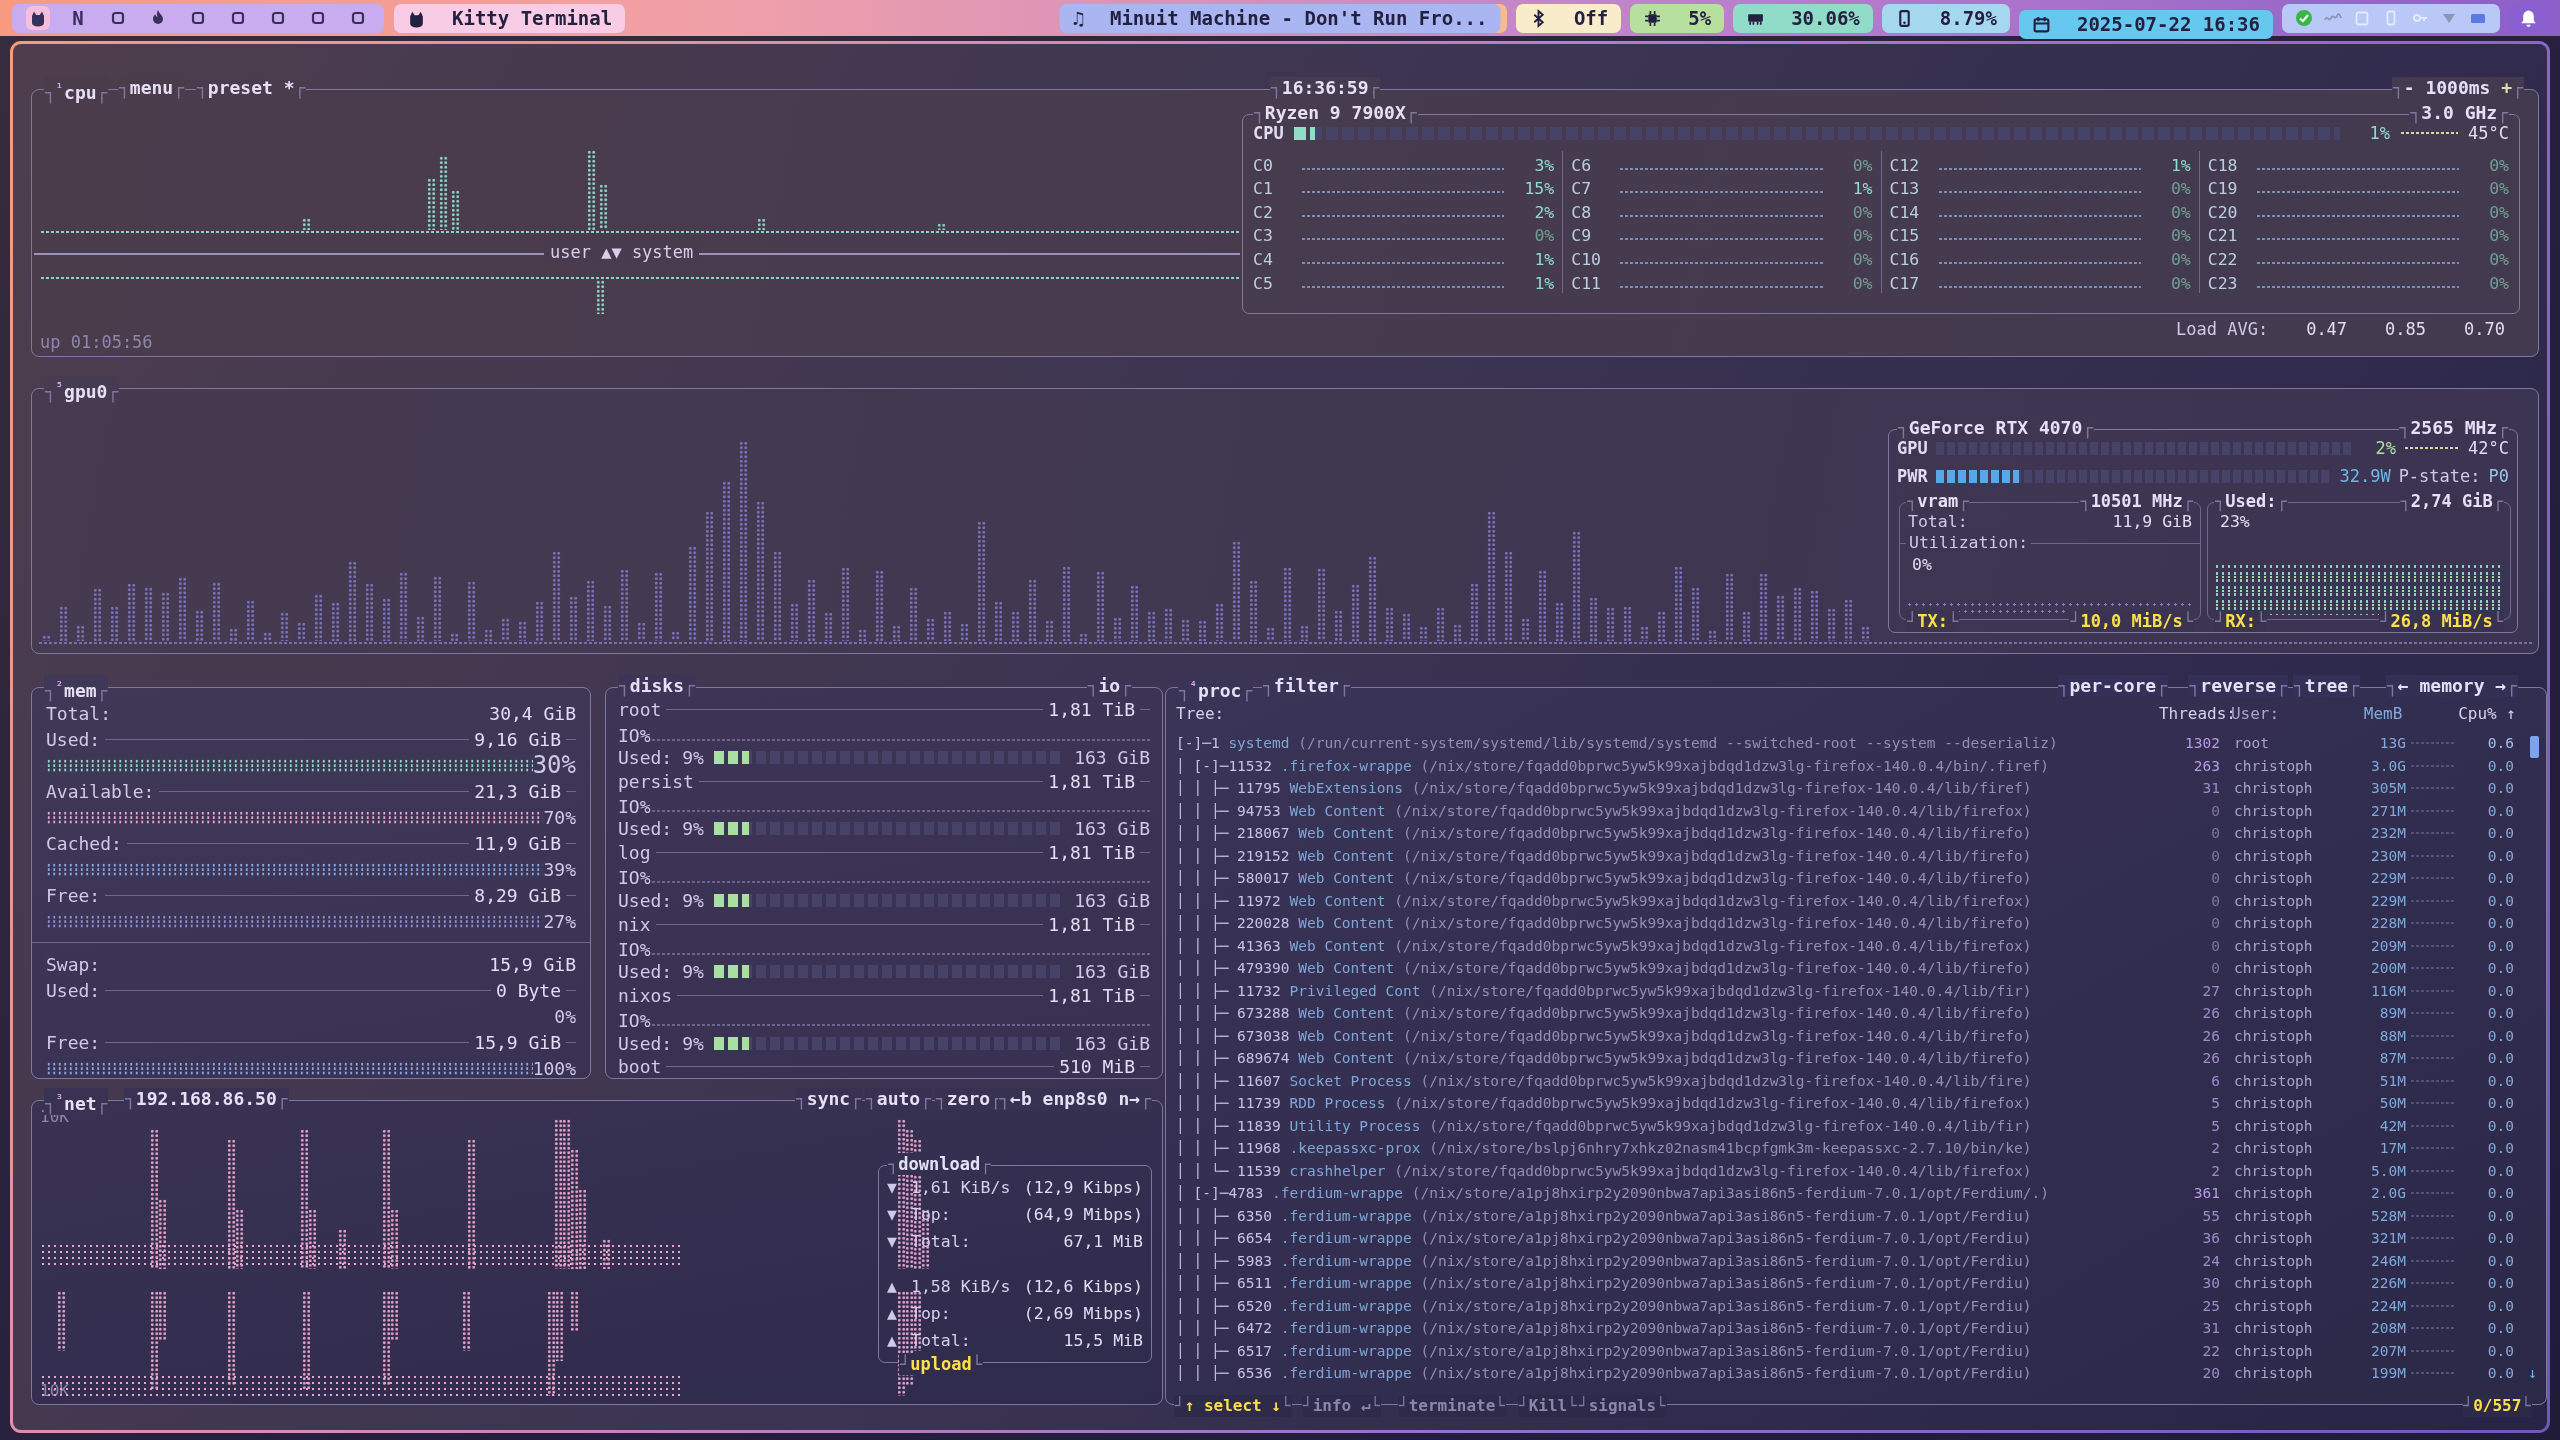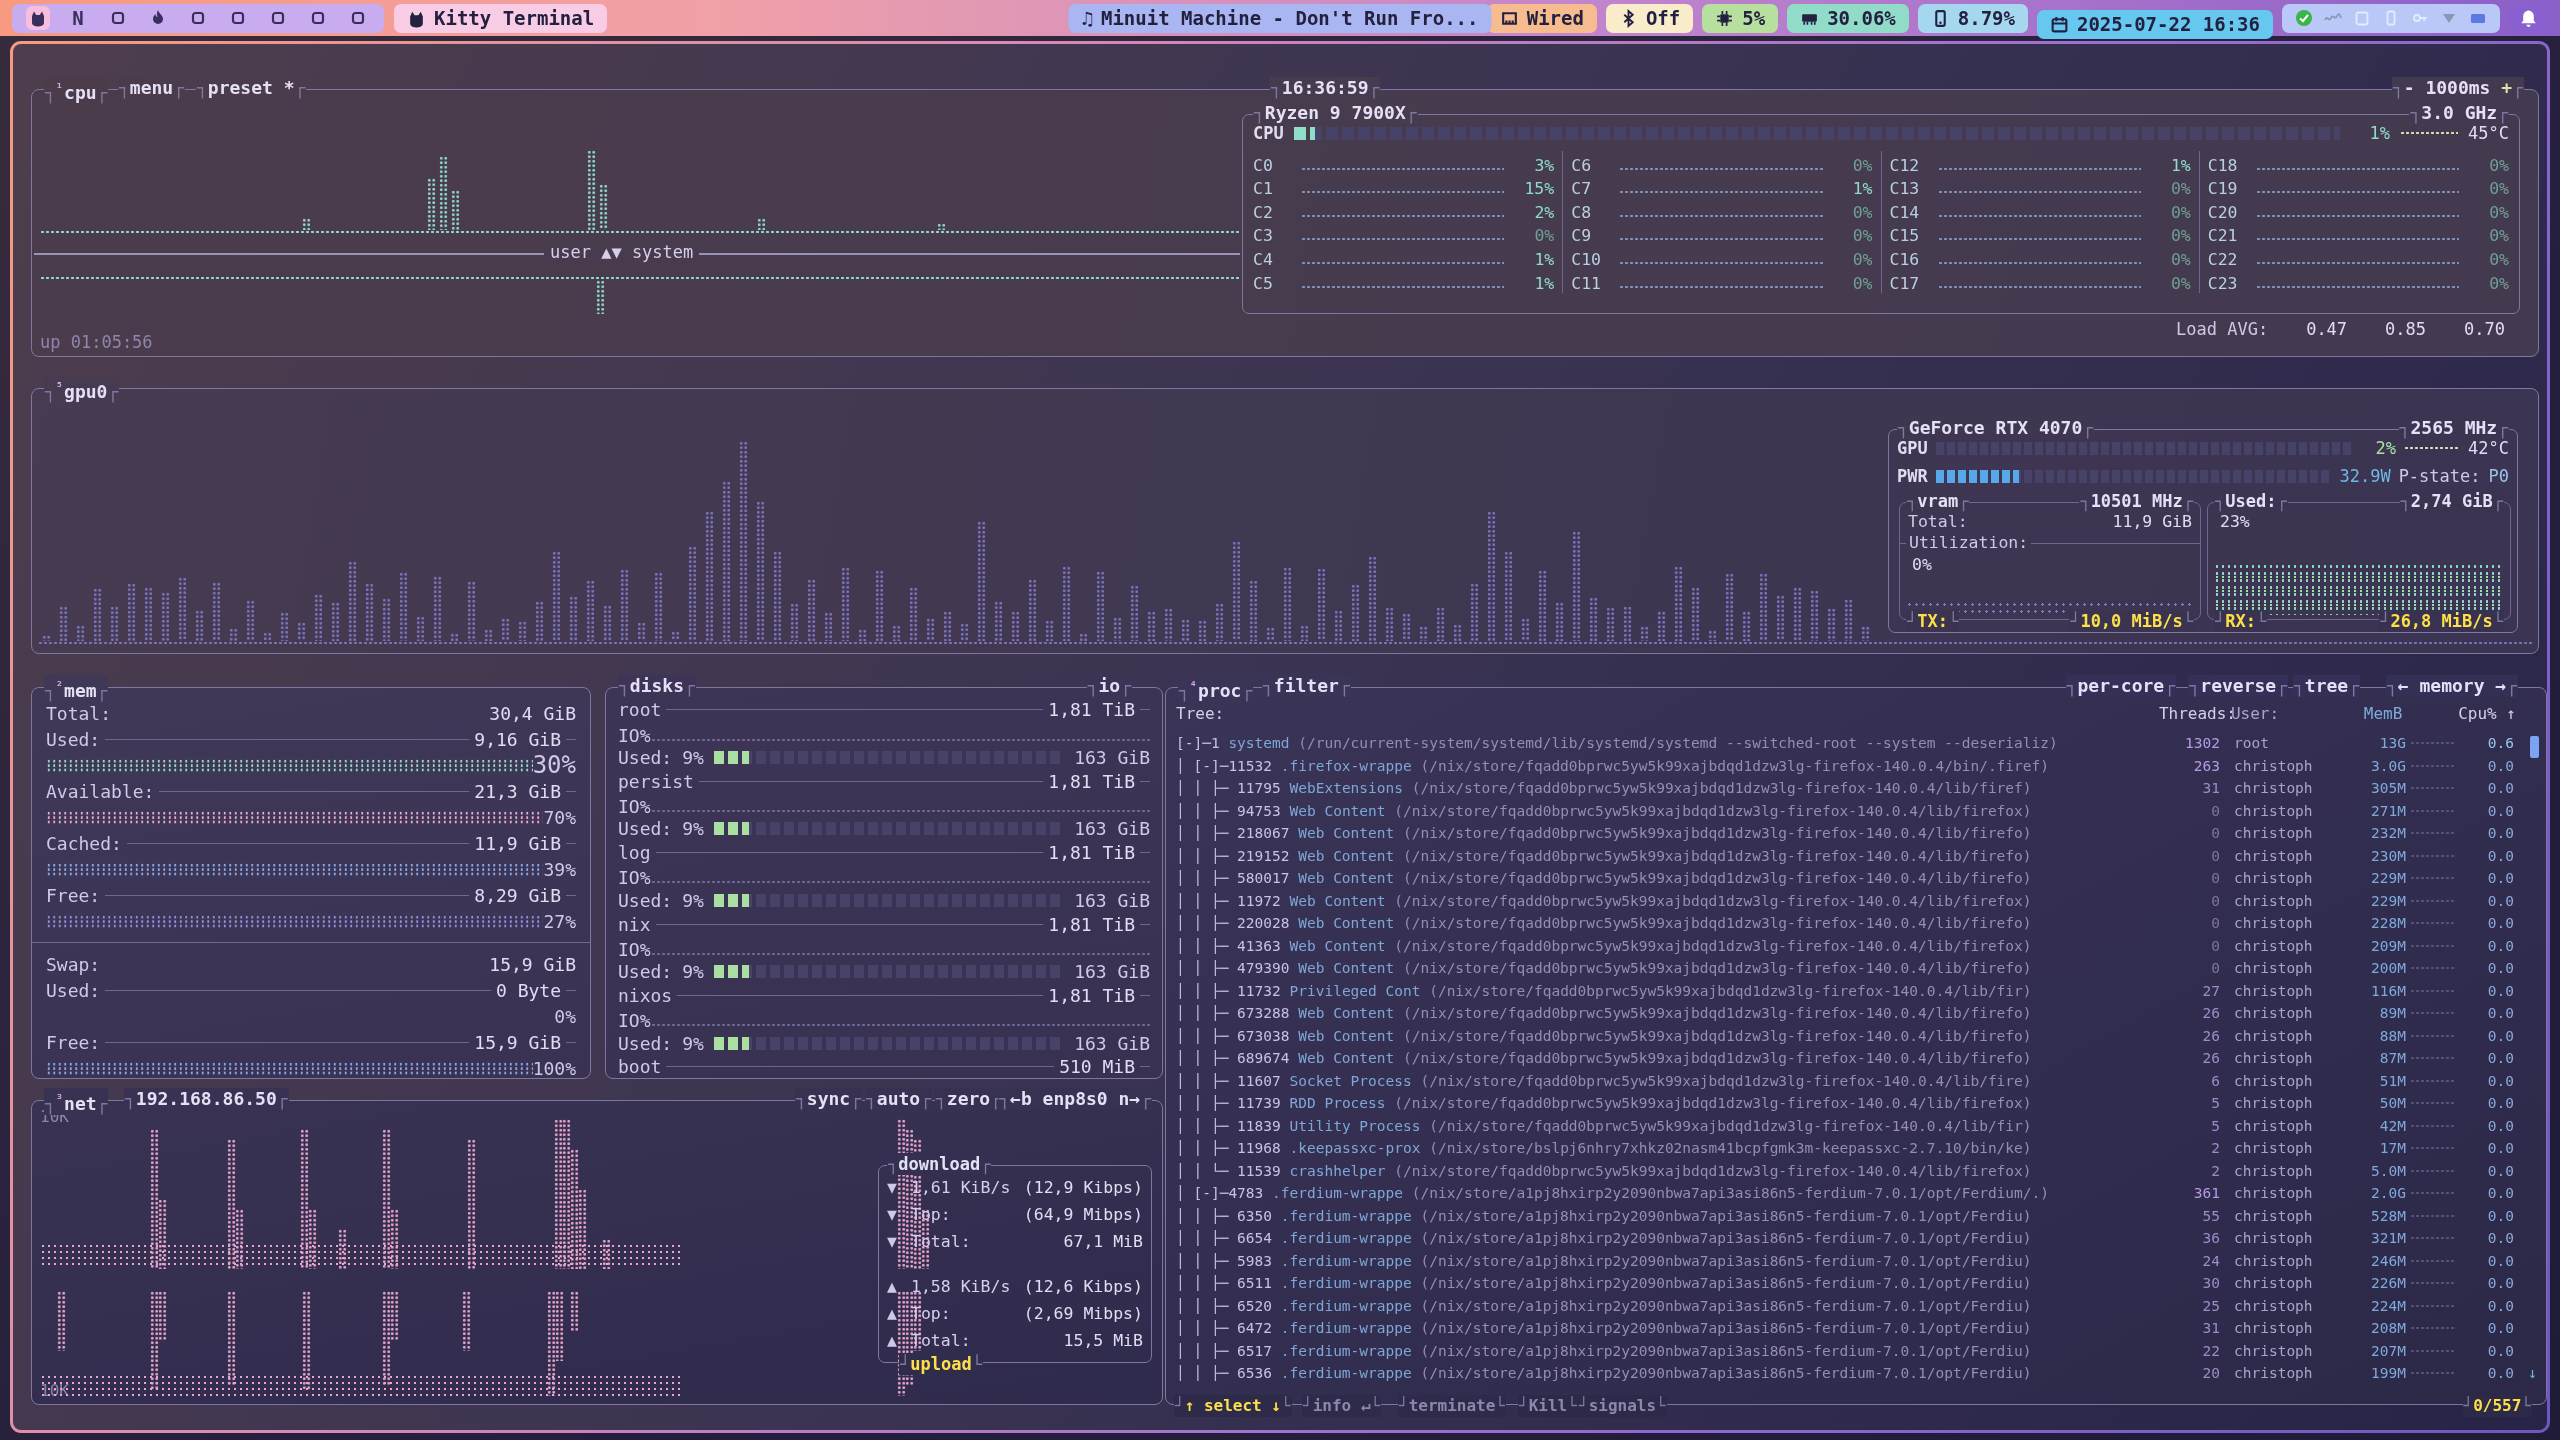--- a/index.html
+++ b/index.html
@@ -2,21 +2,21 @@
 <html><head>
 <meta charset="utf-8">
 <style>
   *{margin:0;padding:0;box-sizing:border-box}
   body{width:2560px;height:1440px;overflow:hidden;background:linear-gradient(150deg,#372c3c,#241f3e 60%,#1f1c38);
        font-family:"DejaVu Sans Mono",monospace;color:#cfc9e8}
   .screen{position:relative;width:2560px;height:1440px}
   
   .topbar{position:absolute;left:0;top:0;width:2560px;height:36px;display:flex;align-items:center;
           padding:0 12px;gap:10px;background:linear-gradient(90deg,#f89a80 0%,#f0a0a8 28%,#c285cc 62%,#8a5fc8 100%)}
-  .pill{display:flex;align-items:center;gap:8px;height:29px;border-radius:7px;padding:0 13px;
+  .pill{display:flex;align-items:center;gap:26px;height:29px;border-radius:7px;padding:0 13px;
         font-weight:bold;font-size:19px;color:#232040;white-space:nowrap}
   .pill .ic{display:flex;align-items:center}
   .pill .ic svg{width:19px;height:19px}
   .ws{background:#c9abf0;gap:16px;padding:0 14px}
   .wsic{display:flex;align-items:center;justify-content:center;width:24px;height:24px;border-radius:6px;color:#392f5c}
   .wsic svg{width:18px;height:18px}
   .wsic.active{background:#f6bedc}
   .wsN{font-size:19px;font-weight:bold;color:#392f5c}
   .tab{background:#f8cce4}
   .music{position:absolute;left:50%;transform:translateX(-50%);background:#aab6f2}
@@ -861,21 +861,21 @@
                 <span class="nval">15,5 MiB</span>
               </div>
             </div>
         <span class="bbot" style="left:20px;background:#302c4c;font-size:17px">upload</span>
       </div>
     </div>
 
     <div class="panel" id="proc" style="left:1152px;top:643px;width:1382px;height:718px;background:linear-gradient(150deg,#3a3457,#2b2848)">
       <span class="btitle" style="left:12px;background:#3a3457"><sup class="idx">⁴</sup><span>proc</span></span>
       <span class="btitle" style="left:96px;background:#3a3457">filter</span>
-      <span class="btitle" style="right:370px;background:#353057">per-core</span>
+      <span class="btitle" style="right:378px;background:#353057">per-core</span>
       <span class="btitle" style="right:258px;background:#343057">reverse</span>
       <span class="btitle" style="right:186px;background:#343057">tree</span>
       <span class="btitle" style="right:28px;background:#333056">← memory →</span>
 
       <div class="prow hdr" style="position:absolute;left:10px;right:30px;top:14px">
         <span class="pcmdc">Tree:</span>
         <span class="pth">Threads:</span>
         <span class="puser">User:</span>
         <span class="pmem">MemB</span>
         <span class="pdots"></span>

